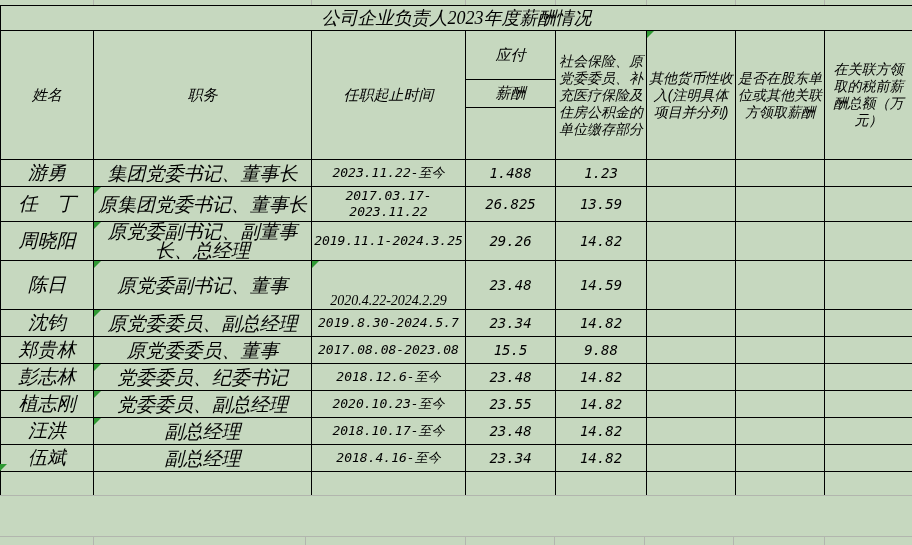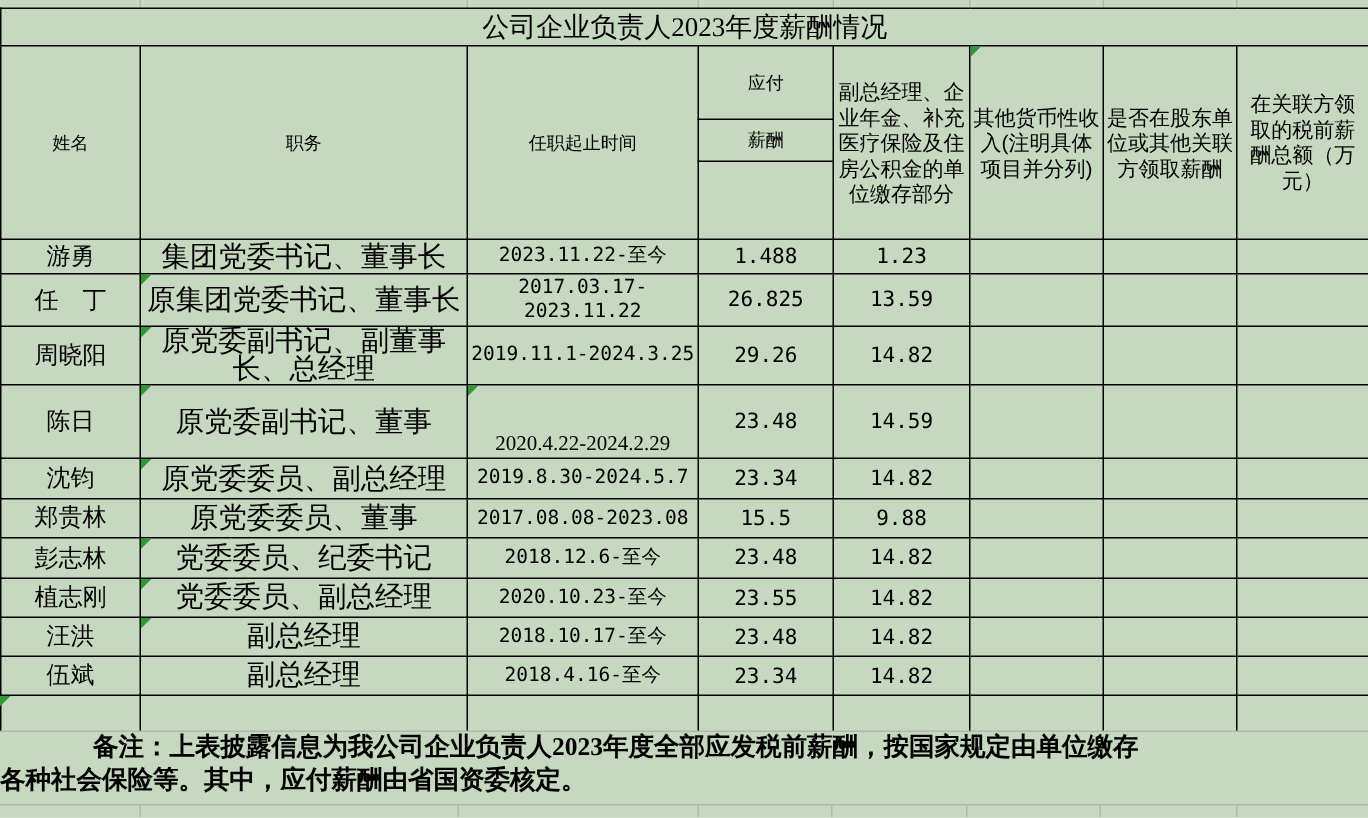--- a/index.html
+++ b/index.html
@@ -10,41 +10,41 @@
     color:#000;
   }
   
   .vtick{position:absolute;width:1px;background:#b2b6ae;}
   .vtick.top{top:0;height:5px;}
   .vtick.bot{top:537px;height:8px;}
   .hline{position:absolute;left:0;top:536px;width:912px;height:1px;background:#b2b6ae;}
 
   table.sheet{
     position:absolute;left:0;top:5px;width:912px;
-    border-collapse:collapse;table-layout:fixed;
+    border-collapse:collapse;table-layout:fixed;font-style:italic;
   }
   .sheet td,.sheet th{
     border:1px solid #000;padding:0 2px;margin:0;
     text-align:center;vertical-align:middle;
     font-weight:normal;overflow:hidden;position:relative;
   }
   tr.title-row{height:25px;}
   .title-cell{
     font-family:"Liberation Serif","DejaVu Serif",serif;
     font-weight:bold;font-size:18px;
   }
   tr.h1{height:49px;} tr.h2{height:28px;} tr.h3{height:52px;}
-  .hdr{font-size:12px;}
+  .hdr{font-size:15px;}
   .hdr-small{font-size:14px;line-height:17px;padding:0 3px;}
   tr.d0{height:23px;} tr.d1{height:35px;} tr.d2{height:35px;}
   tr.d3{height:28px;} tr.d4{height:27px;} tr.d5{height:26px;}
   tr.d6{height:27px;} tr.d7{height:26px;} tr.d8{height:26px;}
   tr.d9{height:26px;margin-top:29px;} tr.empty-row{height:24px;}
   .empty-row td{border-bottom-color:#b2b6ae;}
-  .name-cell{font-size:16px;}
+  .name-cell{font-size:19px;}
   .pos-cell{font-size:19px;line-height:19px;}
   .term-cell{
     font-family:"DejaVu Sans Mono","Liberation Mono",monospace;
     font-size:13px;line-height:16px;white-space:pre-line;
   }
   .term-serif{
     font-family:"Liberation Serif","DejaVu Serif",serif;
     font-size:14px;
   }
   .num-cell{
@@ -92,21 +92,21 @@
     <tbody>
         <tr class="title-row">
       <td colspan="8" class="title-cell">公司企业负责人2023年度薪酬情况</td>
     </tr>
 
     <tr class="h1">
       <th rowspan="3" class="hdr">姓名</th>
       <th rowspan="3" class="hdr">职务</th>
       <th rowspan="3" class="hdr">任职起止时间</th>
       <th class="hdr">应付</th>
-      <th rowspan="3" class="hdr-small">副总经理、企业年金、补充医疗保险及住房公积金的单位缴存部分</th>
+      <th rowspan="3" class="hdr-small">社会保险、原党委委员、补充医疗保险及住房公积金的单位缴存部分</th>
       <th rowspan="3" class="hdr-small">
         <span class="tri"></span>
         <span>其他货币性收入(注明具体项目并分列)</span>
       </th>
       <th rowspan="3" class="hdr-small">是否在股东单位或其他关联方领取薪酬</th>
       <th rowspan="3" class="hdr-small">在关联方领取的税前薪酬总额（万元）</th>
     </tr>
     <tr class="h2">
       <th class="hdr">薪酬</th>
     </tr>
@@ -256,22 +256,20 @@
       <td></td>
       <td></td>
       <td></td>
       <td></td>
       <td></td>
     </tr>
   </tbody>
     </table>
 
   <span class="tri note-tri"></span>
-  <div class="note">备注：上表披露信息为我公司企业负责人2023年度全部应发税前薪酬，按国家规定由单位缴存
-各种社会保险等。其中，应付薪酬由省国资委核定。</div>
 
   <div class="hline"></div>
   <div class="vtick bot" style="left:93px"></div>
   <div class="vtick bot" style="left:305px"></div>
   <div class="vtick bot" style="left:465px"></div>
   <div class="vtick bot" style="left:554px"></div>
   <div class="vtick bot" style="left:644px"></div>
   <div class="vtick bot" style="left:733px"></div>
   <div class="vtick bot" style="left:824px"></div>
 

